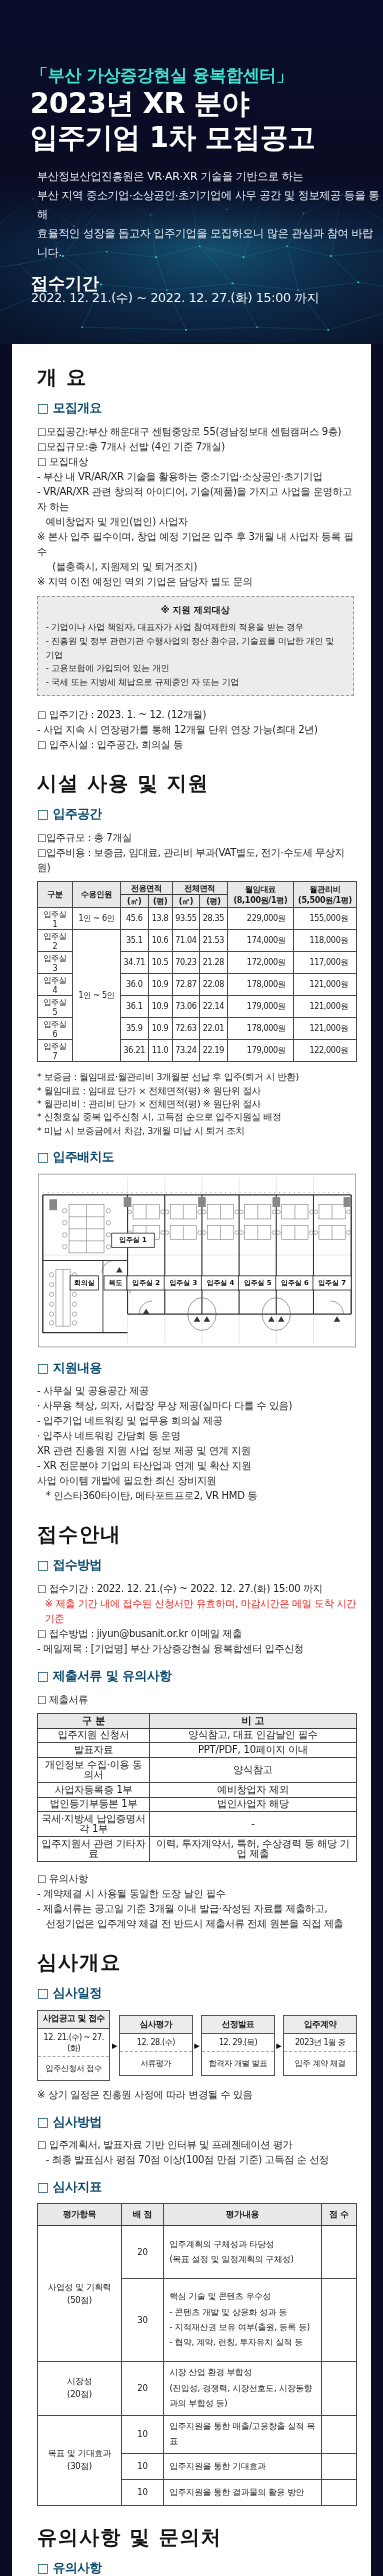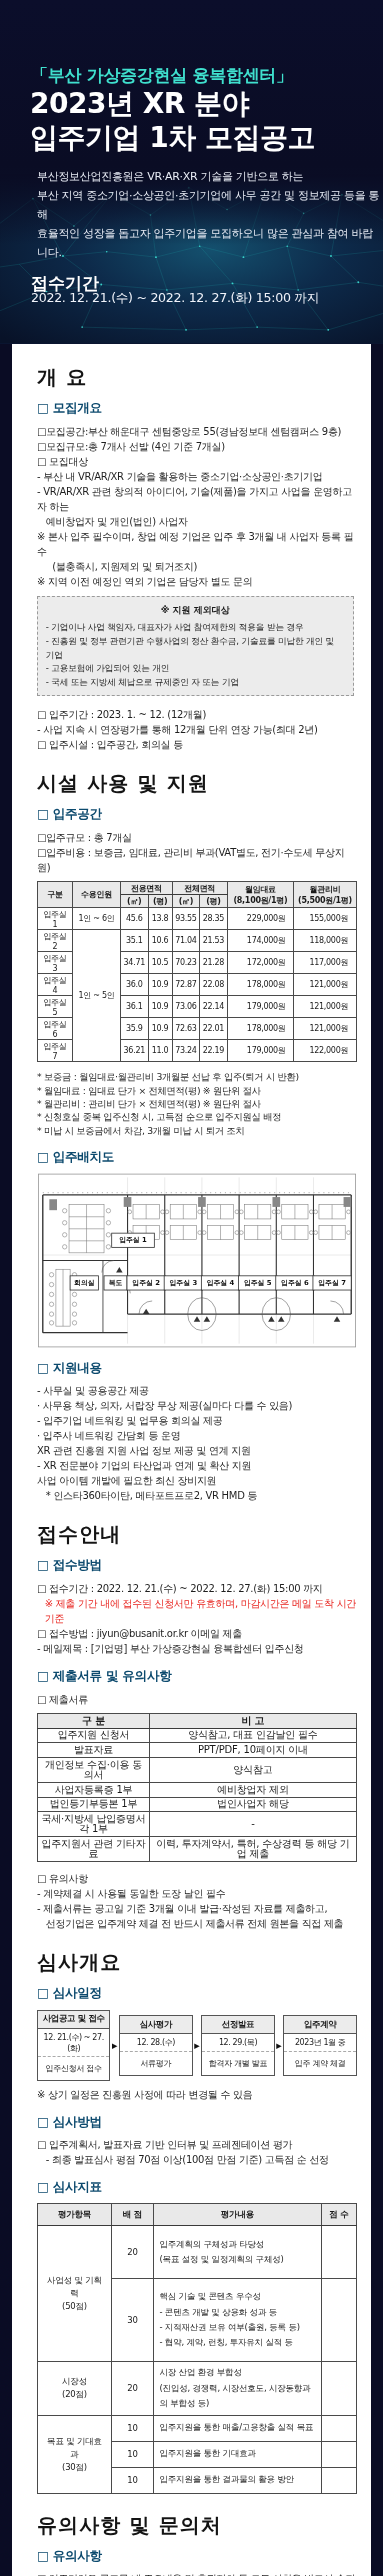--- a/index.html
+++ b/index.html
@@ -70,21 +70,21 @@
   .flow-date { font-size:8px; text-align:center; padding:2.7px 1.1px;
     border-bottom:0.8px dashed #aaa; letter-spacing:-0.4px; }
   .flow-desc { font-size:8px; text-align:center; padding:6px 1.1px; letter-spacing:-0.3px; }
   .flow-arrow { flex:0 0 8.8px; text-align:center; font-size:7.1px; color:#111; }
   
   .crit-table { width:100%; border:1.1px solid #3a3a3a; margin:6.6px 0 4.4px 0; }
   .crit-table th,.crit-table td { border:0.5px solid #4a4a4a; font-size:8.5px; letter-spacing:-0.2px; }
   .crit-table th { background:#e9e9e9; font-weight:700; height:22px; text-align:center;
     border-bottom:1.6px double #3a3a3a; }
   .crit-table td { padding:3.3px 5.5px; }
-  .crit-table .c-item { width:74px; text-align:center; line-height:13px; }
+  .crit-table .c-item { width:84px; text-align:center; line-height:13px; }
   .crit-table .c-pts { width:42px; text-align:center; }
   .crit-table .c-score { width:35px; }
   .crit-table .content { text-align:left; line-height:15.3px; }
   .h96 { height:53px; } .h152 { height:83px; } .h74 { height:41px; } .h48 { height:26px; }
   
   .notice { font-size:10px; line-height:15px; color:#1f1f1f; letter-spacing:-0.4px;
     padding-left:15px; text-indent:-15px; }
 </style>
 </head>
 <body>

